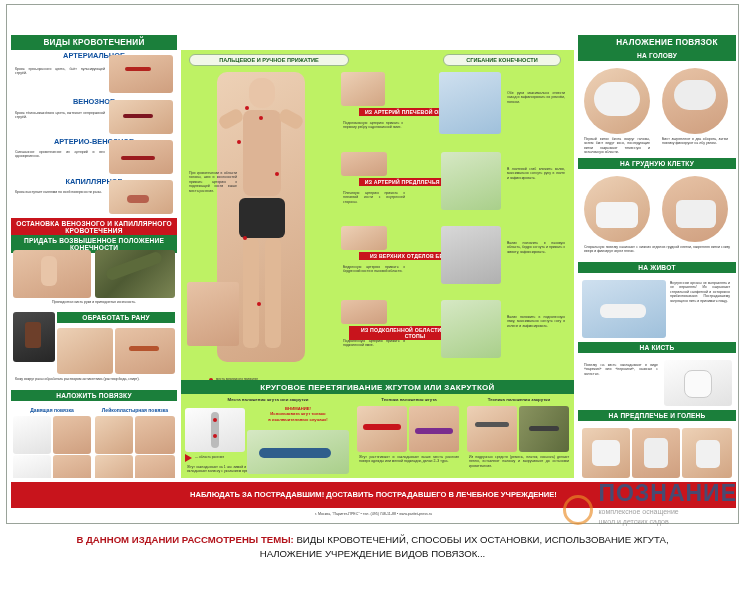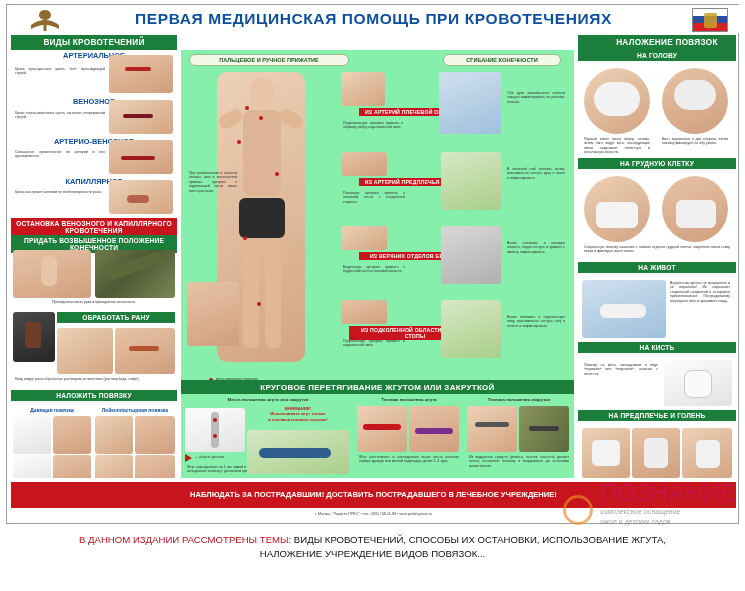--- a/index.html
+++ b/index.html
@@ -53,21 +53,21 @@
   .colhdr {
     position: absolute; height: 15px;
     background: #1b7f3b; color: #ffffff;
     font-size: 8.2px; font-weight: bold; letter-spacing: .3px;
     display: flex; align-items: center; justify-content: center;
     text-align: center; overflow: hidden;
   }
   
   .panel { position: absolute; overflow: hidden; }
   .left-col  { left: 4px;  top: 45px;  width: 166px; height: 428px; }
-  .mid-col   { left: 174px; top: 45px; width: 393px; height: 428px; background:#86efac; }
+  .mid-col   { left: 174px; top: 45px; width: 393px; height: 428px; background:#bef264; }
   .right-col { left: 571px; top: 45px; width: 158px; height: 428px; }
 
   .subhdr {
     background: #c8141c; color: #fff; font-size: 7.3px; font-weight: bold;
     text-align: center; padding: 2px 2px; letter-spacing: .2px;
   }
   .subhdr.green { background:#1b7f3b; }
   .subhdr.small { font-size: 6.6px; }
 
   .sec-label {
@@ -123,57 +123,43 @@
   }
   .credits {
     position: absolute; left: 4px; top: 505px; width: 725px; height: 13px;
     font-size: 3.6px; color: #444; text-align: center; padding-top: 2px;
   }
   
   .wm {
     position: absolute; right: 8px; bottom: 64px;
     opacity: .65; text-align: left; pointer-events: none;
   }
-  .wm .wm-title { font-size: 23px; font-weight: normal; color: #be185d; letter-spacing: 1px; }
+  .wm .wm-title { font-size: 23px; font-weight: bold; color: #0369a1; letter-spacing: 1px; }
   .wm .wm-sub { font-size: 7px; color: #6d6d6d; line-height: 1.4; }
   .wm-logo {
     position: absolute; right: 152px; bottom: 66px; width: 30px; height: 30px;
     border: 3px solid #e98c27; border-radius: 50%; opacity:.65;
   }
   
   .footer {
     position: absolute; left: 0; top: 533px; width: 745px;
     text-align: center; font-size: 9.6px; line-height: 1.5; color: #111;
   }
-  .footer .b { color: #b3141c; font-weight: normal; }
+  .footer .b { color: #b3141c; font-weight: bold; }
   .footer .r { font-weight: normal; }
 
   .tiny { font-size: 3.2px; line-height: 1.2; color:#333; }
 </style>
 </head>
 <body>
 
 <div id="page">
 
   <div class="poster">
 
-    <div class="title-bar">
-      <svg class="emblem" viewBox="0 0 48 26">
-        <ellipse cx="24" cy="8" rx="6" ry="5" fill="#8c6b2f"></ellipse>
-        <path d="M10 18 Q24 8 38 18 L38 22 Q24 14 10 22 Z" fill="#8c6b2f"></path>
-        <rect x="22.5" y="12" width="3" height="12" fill="#8c6b2f"></rect>
-      </svg>
-      <div class="title-text">ПЕРВАЯ  МЕДИЦИНСКАЯ  ПОМОЩЬ  ПРИ  КРОВОТЕЧЕНИЯХ</div>
-      <div class="flag">
-        <i class="w"></i>
-          <i class="b"></i>
-          <i class="r"></i>
-        <div class="flag-emb"></div>
-      </div>
-    </div>
 
     <div class="colhdr" style="left:4px;  top:30px; width:166px;">ВИДЫ КРОВОТЕЧЕНИЙ</div>
     <div class="colhdr" style="left:571px;top:30px; width:158px;padding-left:20px;">НАЛОЖЕНИЕ ПОВЯЗОК</div>
 
     <div class="panel left-col">
 
       <div style="position:absolute;left:0;top:0;width:166px;height:46px;">
         <div class="sec-label">АРТЕРИАЛЬНОЕ</div>
         <div class="ph skin rnd" style="position:absolute;left:98px;top:5px;width:64px;height:38px;">
           <div style="position:absolute;left:16px;top:12px;width:26px;height:4px;background:#b3231e;border-radius:2px;"></div>

